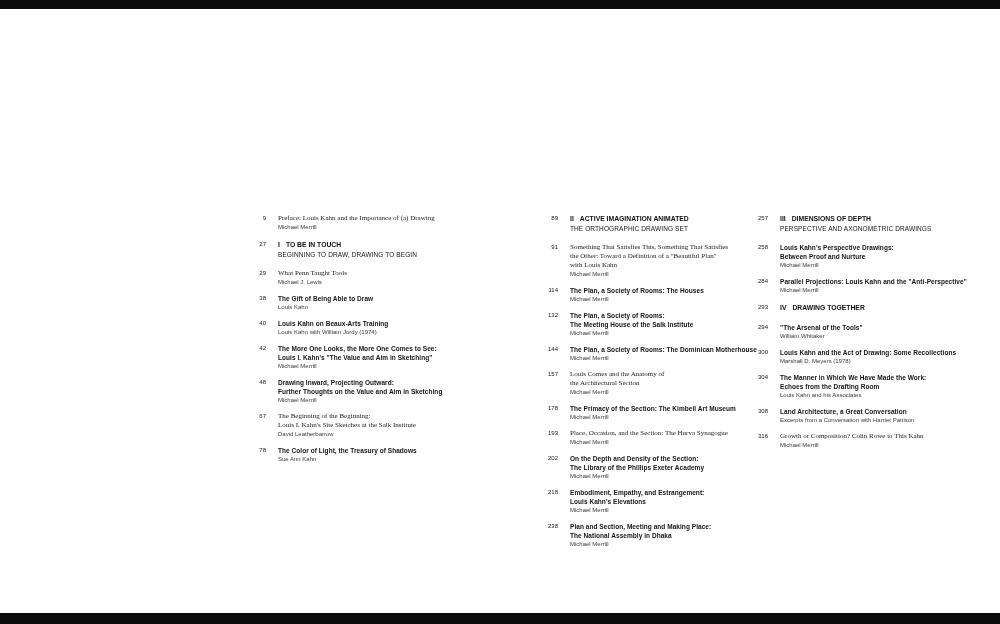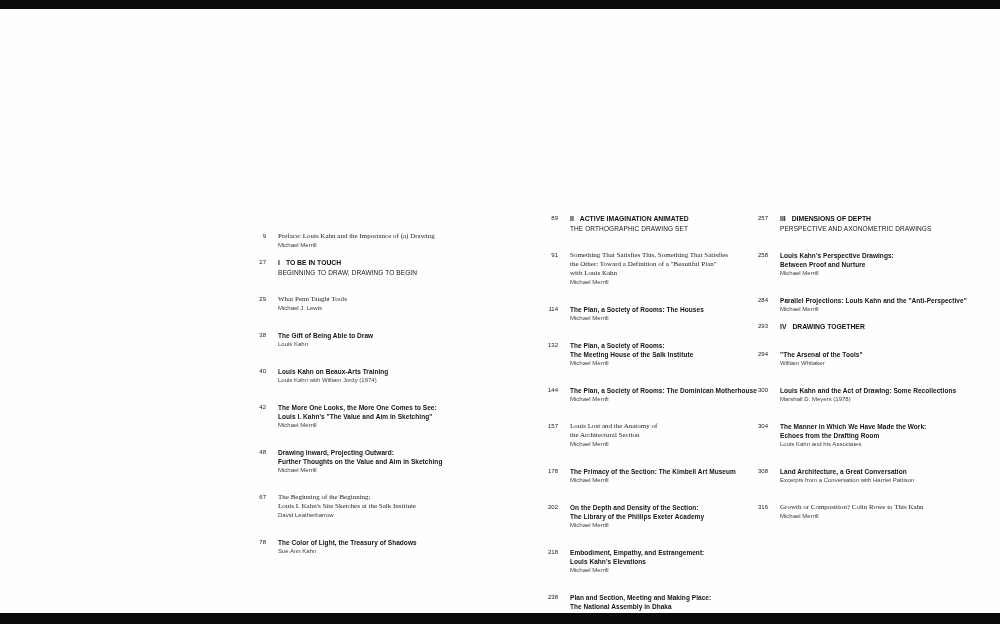--- a/index.html
+++ b/index.html
@@ -13,21 +13,21 @@
   }
   .edge-bar { position: absolute; left: 0; width: 100%; background: #0b0b0b; }
   .edge-bar.top { top: 0; height: 9px; }
   .edge-bar.bottom { bottom: 0; height: 11px; }
 
   .toc-col { position: absolute; top: 214px; }
   .col-1 { left: 240px; width: 255px; }
   .col-2 { left: 532px; width: 225px; }
   .col-3 { left: 742px; width: 235px; }
 
-  .entry { display: flex; margin-bottom: 7px; margin-top: 18px; }
+  .entry { display: flex; margin-bottom: 7px; }
   .entry.section { margin-top: 8px; margin-bottom: 10px; }
   .entry.section:first-child { margin-top: 0; }
 
   .pagenum {
     flex: none; width: 38px; padding-right: 12px;
     text-align: right; font-size: 6px; line-height: 9px; color: #1a1a1a;
   }
   .content { flex: 1; min-width: 0; }
 
   .title-line, .author-line, .heading, .subheading { white-space: nowrap; }
@@ -151,29 +151,36 @@
       <div class="entry chapter">
         <div class="pagenum">144</div>
         <div class="content">
           <div class="title-line bold">The Plan, a Society of Rooms: The Dominican Motherhouse</div>
           <div class="author-line">Michael Merrill</div>
         </div>
       </div>
       <div class="entry chapter">
         <div class="pagenum">157</div>
         <div class="content">
-          <div class="title-line regular">Louis Lost and the Anatomy of</div>
+          <div class="title-line regular">Louis Comes and the Anatomy of</div>
           <div class="title-line regular">the Architectural Section</div>
           <div class="author-line">Michael Merrill</div>
         </div>
       </div>
       <div class="entry chapter">
         <div class="pagenum">178</div>
         <div class="content">
           <div class="title-line bold">The Primacy of the Section: The Kimbell Art Museum</div>
+          <div class="author-line">Michael Merrill</div>
+        </div>
+      </div>
+      <div class="entry chapter">
+        <div class="pagenum">193</div>
+        <div class="content">
+          <div class="title-line regular">Place, Occasion, and the Section: The Hurva Synagogue</div>
           <div class="author-line">Michael Merrill</div>
         </div>
       </div>
       <div class="entry chapter">
         <div class="pagenum">202</div>
         <div class="content">
           <div class="title-line bold">On the Depth and Density of the Section:</div>
           <div class="title-line bold">The Library of the Phillips Exeter Academy</div>
           <div class="author-line">Michael Merrill</div>
         </div>

